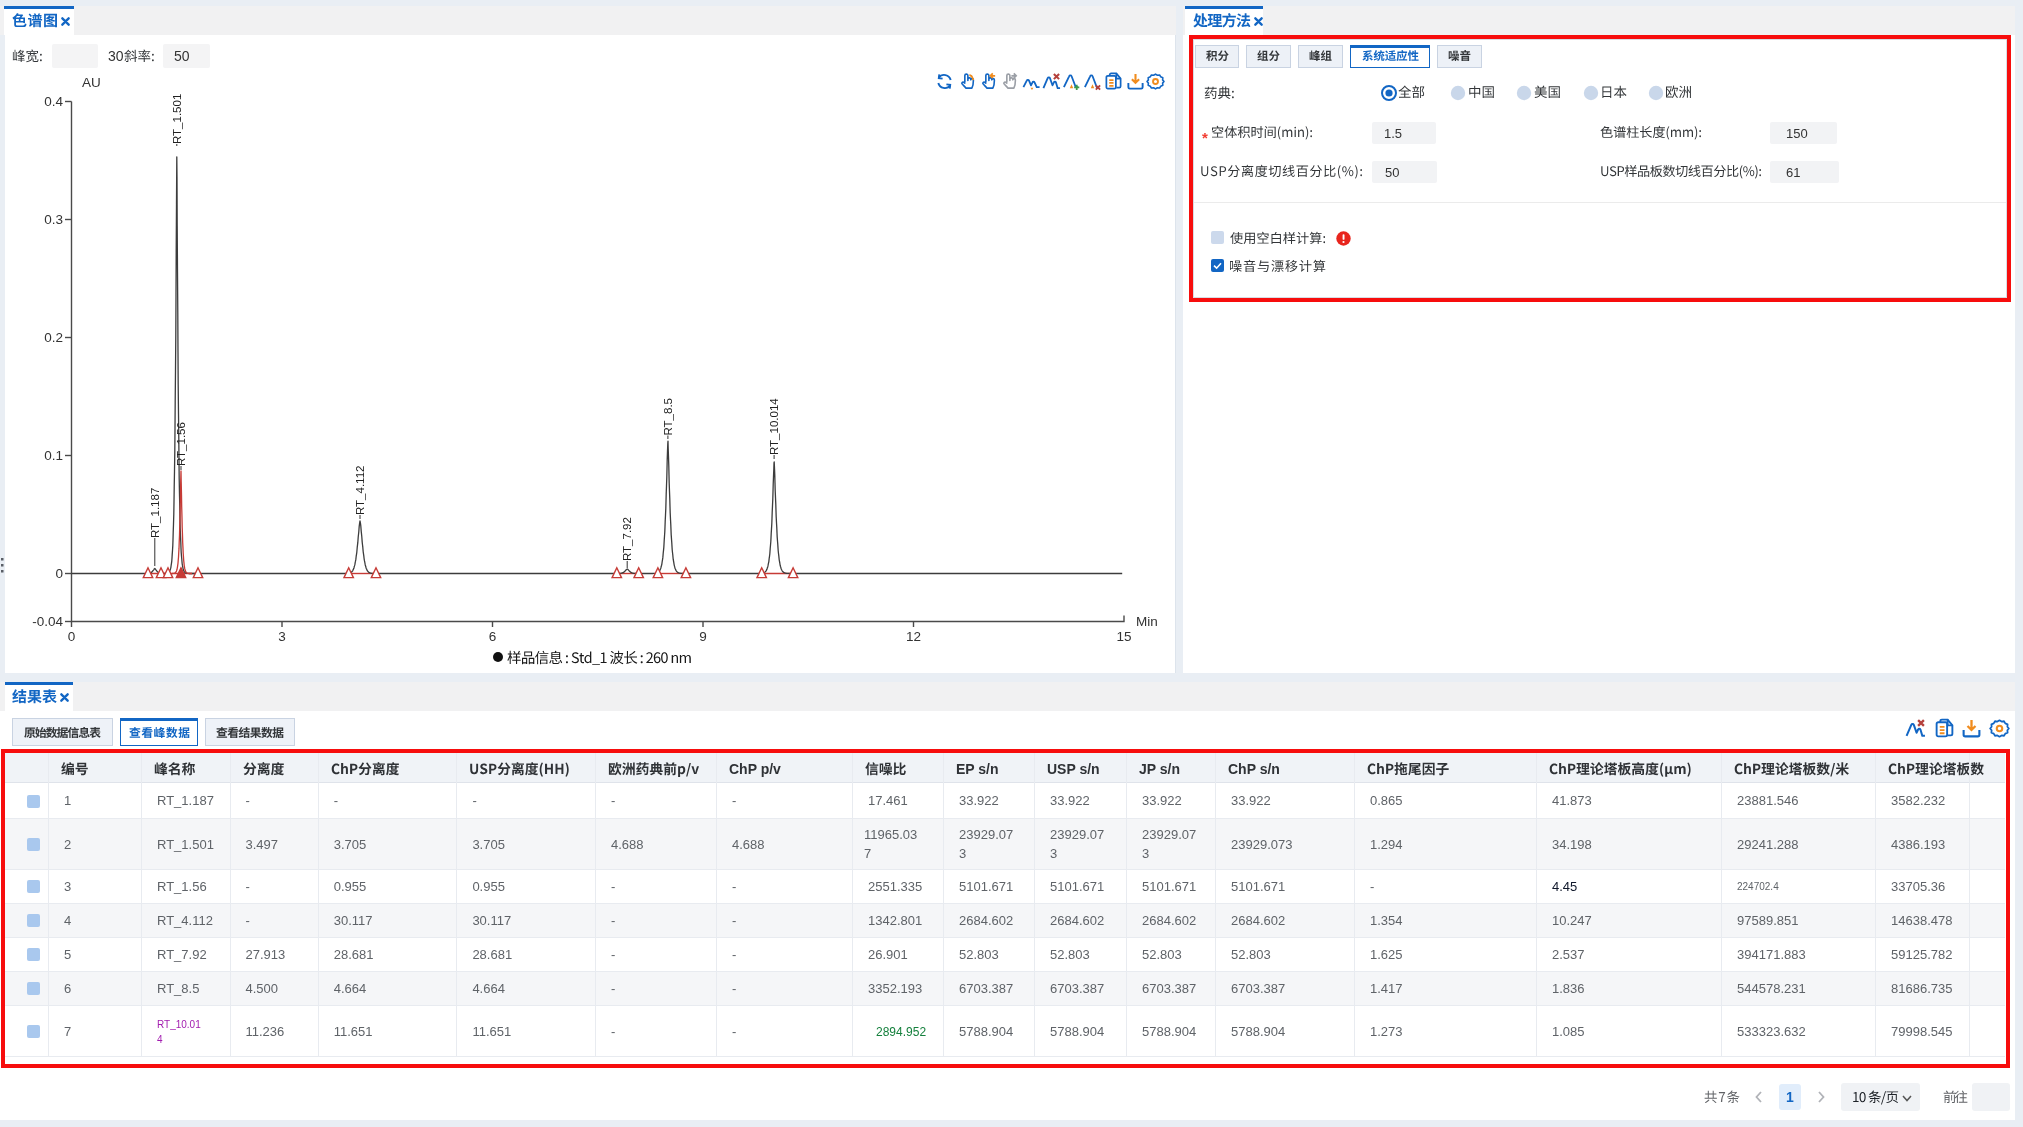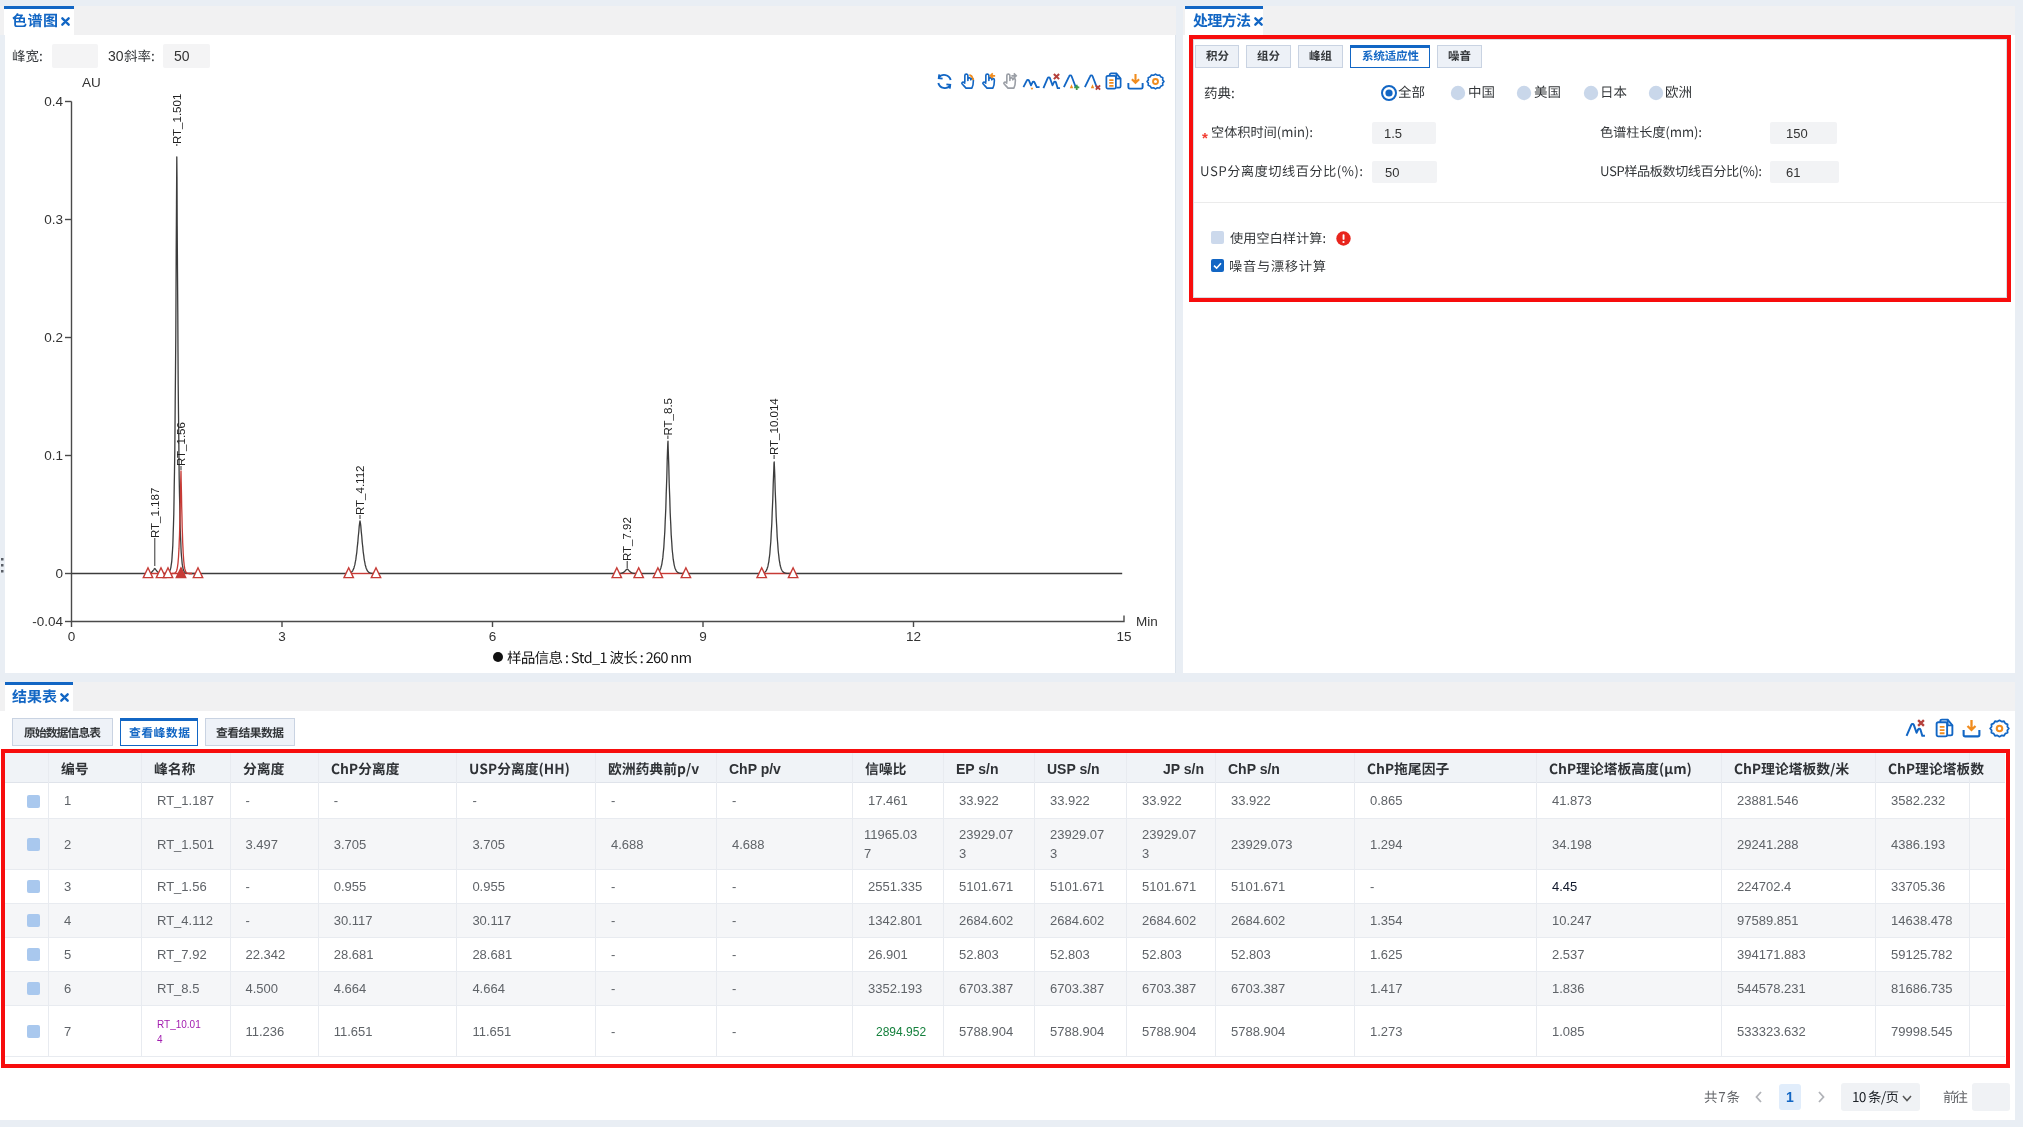--- a/index.html
+++ b/index.html
@@ -311,21 +311,21 @@
   </svg>
 <svg style="position:absolute;left:608px;top:758.5px;" width="93" height="19" viewBox="0 -15 93 19">
     <path d="M3.9 -4.9C3.5 -4.0 3.0 -3.2 2.5 -2.5V-7.2C3.0 -6.5 3.5 -5.7 3.9 -4.9ZM7.0 -10.8H0.9V0.7H6.9V0.5C7.2 0.7 7.5 1.1 7.6 1.3C8.8 0.2 9.5 -1.0 9.9 -2.3C10.5 -0.9 11.2 0.2 12.4 1.2C12.6 0.8 13.1 0.2 13.4 -0.1C11.8 -1.4 11.0 -2.9 10.5 -5.5C10.5 -5.9 10.5 -6.2 10.5 -6.5V-7.6H9.0V-6.5C9.0 -4.9 8.8 -2.3 6.9 -0.3V-0.8H2.5V-1.8C2.8 -1.5 3.1 -1.2 3.3 -1.0C3.9 -1.7 4.3 -2.5 4.8 -3.3C5.2 -2.6 5.5 -2.0 5.6 -1.4L7.1 -2.2C6.7 -3.0 6.2 -4.0 5.6 -5.0C6.1 -6.2 6.5 -7.4 6.8 -8.7L5.3 -8.9C5.1 -8.1 4.9 -7.3 4.6 -6.6C4.2 -7.3 3.7 -7.9 3.3 -8.6L2.5 -8.2V-9.3H7.0ZM8.2 -11.8C7.9 -9.7 7.4 -7.7 6.4 -6.5C6.8 -6.3 7.5 -5.9 7.8 -5.6C8.3 -6.3 8.7 -7.2 9.0 -8.2H11.7C11.5 -7.4 11.3 -6.5 11.1 -5.9L12.3 -5.5C12.8 -6.5 13.2 -8.1 13.5 -9.5L12.4 -9.8L12.2 -9.7H9.4C9.6 -10.3 9.7 -10.9 9.8 -11.5Z M14.7 -10.4C15.5 -10.0 16.5 -9.3 17.0 -8.9L18.0 -10.3C17.5 -10.7 16.4 -11.2 15.7 -11.6ZM14.2 -6.7C14.9 -6.3 16.0 -5.7 16.5 -5.3L17.5 -6.6C16.9 -7.0 15.8 -7.6 15.1 -7.9ZM14.4 0.2 15.9 1.1C16.5 -0.3 17.1 -1.9 17.6 -3.4L16.2 -4.2C15.7 -2.6 14.9 -0.8 14.4 0.2ZM18.1 -7.7C17.9 -6.5 17.6 -5.2 17.0 -4.4L18.3 -3.7C18.8 -4.6 19.1 -5.9 19.3 -7.0V-6.7C19.3 -4.3 19.1 -1.8 17.7 0.3C18.1 0.5 18.7 0.9 19.1 1.2C20.5 -0.8 20.8 -3.4 20.8 -5.9C21.1 -5.2 21.2 -4.5 21.3 -4.0L22.2 -4.4V0.8H23.7V-6.0C24.0 -5.3 24.3 -4.6 24.4 -4.1L25.1 -4.4V1.2H26.7V-11.4H25.1V-6.2C24.8 -6.7 24.6 -7.3 24.3 -7.7L23.7 -7.5V-11.1H22.2V-5.9C22.0 -6.4 21.8 -7.0 21.5 -7.4L20.8 -7.1V-11.4H19.3V-7.3Z M34.9 -4.3C35.4 -3.5 35.9 -2.3 36.1 -1.6L37.5 -2.2C37.4 -2.9 36.8 -4.0 36.3 -4.8ZM28.2 -0.6 28.5 0.9C30.0 0.7 31.9 0.3 33.7 0.0L33.6 -1.4C31.7 -1.1 29.6 -0.8 28.2 -0.6ZM35.2 -8.8C34.8 -7.4 34.1 -5.9 33.2 -5.0C33.6 -4.8 34.2 -4.4 34.5 -4.1C35.0 -4.6 35.4 -5.3 35.8 -6.0H38.8C38.7 -2.4 38.5 -0.9 38.2 -0.6C38.0 -0.4 37.9 -0.4 37.7 -0.4C37.4 -0.4 36.8 -0.4 36.2 -0.4C36.4 0.0 36.6 0.7 36.7 1.2C37.3 1.2 38.0 1.2 38.4 1.1C38.9 1.0 39.3 0.9 39.6 0.5C40.1 -0.1 40.2 -1.9 40.4 -6.7C40.4 -6.9 40.4 -7.4 40.4 -7.4H36.4C36.5 -7.7 36.7 -8.1 36.8 -8.5ZM28.4 -10.8V-9.4H31.3V-8.6H32.9V-9.4H36.0V-8.6H37.6V-9.4H40.7V-10.8H37.6V-11.7H36.0V-10.8H32.9V-11.7H31.3V-10.8ZM28.8 -1.5C29.2 -1.7 29.8 -1.8 33.4 -2.2C33.4 -2.6 33.5 -3.2 33.5 -3.6L30.9 -3.4C31.9 -4.3 32.9 -5.4 33.7 -6.5L32.4 -7.2C32.1 -6.8 31.8 -6.3 31.5 -5.9L30.2 -5.9C30.8 -6.6 31.4 -7.4 31.9 -8.2L30.4 -8.8C29.9 -7.7 29.1 -6.6 28.9 -6.3C28.6 -6.0 28.4 -5.8 28.1 -5.7C28.3 -5.3 28.5 -4.6 28.6 -4.3C28.8 -4.4 29.2 -4.5 30.4 -4.6C30.0 -4.1 29.6 -3.8 29.5 -3.6C29.0 -3.2 28.7 -2.9 28.4 -2.8C28.5 -2.5 28.7 -1.8 28.8 -1.5Z M43.2 -10.1V-3.5H41.8V-2.0H45.7C44.8 -1.2 43.2 -0.4 41.8 0.0C42.3 0.3 42.8 0.9 43.1 1.2C44.6 0.7 46.3 -0.2 47.4 -1.1L46.1 -2.0H50.2L49.2 -1.0C50.6 -0.4 52.1 0.6 53.0 1.2L54.5 0.1C53.6 -0.5 52.1 -1.3 50.8 -2.0H54.8V-3.5H53.5V-10.1H50.5V-11.8H48.9V-10.1H47.6V-11.8H46.1V-10.1ZM46.1 -3.5H44.8V-5.4H46.1ZM47.6 -3.5V-5.4H48.9V-3.5ZM50.5 -3.5V-5.4H51.8V-3.5ZM46.1 -6.9H44.8V-8.6H46.1ZM47.6 -6.9V-8.6H48.9V-6.9ZM50.5 -6.9V-8.6H51.8V-6.9Z M63.2 -7.1V-1.4H64.8V-7.1ZM66.0 -7.5V-0.6C66.0 -0.4 65.9 -0.4 65.7 -0.4C65.5 -0.3 64.8 -0.3 64.1 -0.4C64.3 0.1 64.6 0.7 64.7 1.2C65.7 1.2 66.4 1.2 66.9 0.9C67.5 0.6 67.6 0.2 67.6 -0.6V-7.5ZM64.8 -11.8C64.5 -11.1 64.1 -10.3 63.7 -9.7H59.8L60.6 -9.9C60.4 -10.5 59.8 -11.2 59.3 -11.7L57.7 -11.2C58.1 -10.7 58.5 -10.1 58.8 -9.7H55.8V-8.2H68.4V-9.7H65.6C65.9 -10.2 66.3 -10.7 66.6 -11.2ZM60.5 -3.8V-2.9H58.1V-3.8ZM60.5 -5.0H58.1V-5.8H60.5ZM56.6 -7.2V1.2H58.1V-1.6H60.5V-0.4C60.5 -0.2 60.4 -0.2 60.2 -0.2C60.1 -0.2 59.5 -0.2 59.0 -0.2C59.2 0.2 59.4 0.8 59.5 1.2C60.4 1.2 61.0 1.2 61.5 0.9C61.9 0.7 62.1 0.3 62.1 -0.4V-7.2Z M70.1 3.0H72.1V0.6L72.0 -0.6C72.6 -0.1 73.3 0.2 74.0 0.2C75.7 0.2 77.3 -1.3 77.3 -4.0C77.3 -6.4 76.1 -7.9 74.2 -7.9C73.4 -7.9 72.6 -7.5 71.9 -6.9H71.9L71.7 -7.7H70.1ZM73.5 -1.5C73.1 -1.5 72.6 -1.6 72.1 -2.1V-5.5C72.6 -6.0 73.1 -6.3 73.6 -6.3C74.7 -6.3 75.2 -5.4 75.2 -4.0C75.2 -2.3 74.4 -1.5 73.5 -1.5Z M78.1 2.5H79.4L82.9 -11.1H81.5Z M86.1 0.0H88.4L91.0 -7.7H89.0L87.9 -3.9C87.7 -3.1 87.5 -2.3 87.3 -1.5H87.2C87.0 -2.3 86.8 -3.1 86.6 -3.9L85.5 -7.7H83.4Z" fill="#2f3236"></path>
   </svg>
 <div style="position:absolute;left:729px;top:762px;font-size:14px;color:#2f3236;font-weight:700;white-space:nowrap;line-height:1;">ChP p/v</div>
 <svg style="position:absolute;left:865px;top:758.5px;" width="43" height="19" viewBox="0 -15 43 19">
     <path d="M5.3 -7.5V-6.2H12.2V-7.5ZM5.3 -5.5V-4.2H12.2V-5.5ZM5.1 -3.4V1.2H6.5V0.8H11.0V1.2H12.4V-3.4ZM6.5 -0.5V-2.1H11.0V-0.5ZM7.4 -11.2C7.7 -10.7 8.1 -10.1 8.3 -9.6H4.3V-8.2H13.3V-9.6H9.0L9.9 -9.9C9.6 -10.4 9.2 -11.2 8.8 -11.8ZM3.2 -11.7C2.6 -9.7 1.5 -7.7 0.3 -6.5C0.6 -6.1 1.0 -5.2 1.2 -4.9C1.5 -5.2 1.8 -5.7 2.2 -6.2V1.3H3.7V-8.8C4.1 -9.6 4.4 -10.4 4.7 -11.2Z M21.5 -10.1H24.0V-9.1H21.5ZM20.1 -11.2V-8.0H25.5V-11.2ZM20.1 -6.4H21.2V-5.4H20.1ZM24.3 -6.4H25.5V-5.4H24.3ZM14.7 -10.5V-1.0H16.0V-2.2H18.2V-10.5ZM16.0 -9.0H16.9V-3.8H16.0ZM18.6 -3.4V-2.1H21.2C20.3 -1.3 18.9 -0.6 17.6 -0.2C17.9 0.1 18.4 0.7 18.6 1.0C19.9 0.6 21.0 -0.1 22.0 -1.0V1.3H23.5V-1.0C24.3 -0.2 25.3 0.5 26.3 0.9C26.5 0.5 27.0 -0.0 27.3 -0.3C26.2 -0.7 25.0 -1.3 24.3 -2.1H27.0V-3.4H23.5V-4.2H26.8V-7.5H23.0V-4.3H22.5V-7.5H18.8V-4.2H22.0V-3.4Z M29.1 1.2C29.5 0.9 30.2 0.6 33.9 -0.7C33.8 -1.1 33.8 -1.9 33.8 -2.4L30.8 -1.4V-6.0H34.0V-7.6H30.8V-11.5H29.1V-1.5C29.1 -0.8 28.7 -0.4 28.4 -0.2C28.6 0.1 29.0 0.8 29.1 1.2ZM34.7 -11.6V-1.7C34.7 0.3 35.1 0.9 36.8 0.9C37.1 0.9 38.3 0.9 38.6 0.9C40.2 0.9 40.6 -0.2 40.8 -3.0C40.3 -3.1 39.6 -3.5 39.2 -3.8C39.1 -1.3 39.0 -0.7 38.4 -0.7C38.2 -0.7 37.2 -0.7 37.0 -0.7C36.5 -0.7 36.4 -0.8 36.4 -1.6V-4.8C37.9 -5.8 39.5 -7.0 40.8 -8.1L39.5 -9.6C38.7 -8.7 37.5 -7.6 36.4 -6.7V-11.6Z" fill="#2f3236"></path>
   </svg>
 <div style="position:absolute;left:956px;top:762px;font-size:14px;color:#2f3236;font-weight:700;white-space:nowrap;line-height:1;">EP s/n</div>
 <div style="position:absolute;left:1047px;top:762px;font-size:14px;color:#2f3236;font-weight:700;white-space:nowrap;line-height:1;">USP s/n</div>
-<div style="position:absolute;left:1139px;top:762px;font-size:14px;color:#2f3236;font-weight:700;white-space:nowrap;line-height:1;margin-left:24px;">JP s/n</div>
+<div style="position:absolute;left:1139px;top:762px;font-size:14px;color:#2f3236;font-weight:700;white-space:nowrap;line-height:1;">JP s/n</div>
 <div style="position:absolute;left:1228px;top:762px;font-size:14px;color:#2f3236;font-weight:700;white-space:nowrap;line-height:1;">ChP s/n</div>
 <svg style="position:absolute;left:1367px;top:758.5px;" width="84" height="19" viewBox="0 -15 84 19">
     <path d="M5.4 0.2C6.7 0.2 7.8 -0.3 8.7 -1.3L7.6 -2.6C7.1 -2.0 6.4 -1.6 5.5 -1.6C3.9 -1.6 2.8 -2.9 2.8 -5.1C2.8 -7.3 4.0 -8.7 5.5 -8.7C6.3 -8.7 6.9 -8.3 7.4 -7.8L8.5 -9.1C7.8 -9.8 6.8 -10.4 5.5 -10.4C2.9 -10.4 0.7 -8.4 0.7 -5.1C0.7 -1.7 2.8 0.2 5.4 0.2Z M10.1 0.0H12.2V-5.3C12.7 -5.9 13.2 -6.2 13.8 -6.2C14.5 -6.2 14.9 -5.8 14.9 -4.6V0.0H16.9V-4.8C16.9 -6.8 16.2 -7.9 14.5 -7.9C13.5 -7.9 12.7 -7.4 12.1 -6.8L12.2 -8.2V-11.0H10.1Z M19.1 0.0H21.2V-3.6H22.5C24.7 -3.6 26.5 -4.7 26.5 -7.0C26.5 -9.4 24.8 -10.2 22.5 -10.2H19.1ZM21.2 -5.2V-8.6H22.3C23.7 -8.6 24.5 -8.2 24.5 -7.0C24.5 -5.8 23.8 -5.2 22.4 -5.2Z M33.8 -11.7C33.4 -10.3 32.7 -8.9 31.8 -7.9V-9.1H30.7V-11.7H29.1V-9.1H27.6V-7.6H29.1V-5.0L27.4 -4.6L27.8 -3.0L29.1 -3.4V-0.7C29.1 -0.5 29.0 -0.5 28.9 -0.5C28.7 -0.5 28.2 -0.5 27.7 -0.5C27.9 -0.0 28.1 0.7 28.2 1.1C29.0 1.1 29.7 1.1 30.1 0.8C30.5 0.5 30.7 0.1 30.7 -0.7V-3.9L31.9 -4.3L31.9 -4.4L32.3 -3.2L33.2 -3.5V-1.0C33.2 0.6 33.7 1.1 35.5 1.1C35.9 1.1 37.9 1.1 38.3 1.1C39.8 1.1 40.2 0.6 40.4 -1.1C40.0 -1.2 39.4 -1.4 39.1 -1.7C39.0 -0.5 38.9 -0.3 38.2 -0.3C37.7 -0.3 36.0 -0.3 35.6 -0.3C34.8 -0.3 34.7 -0.4 34.7 -1.0V-4.1L35.7 -4.5V-1.2H37.1V-5.0L38.2 -5.4C38.2 -4.0 38.2 -3.3 38.2 -3.2C38.1 -3.0 38.1 -3.0 37.9 -3.0C37.8 -3.0 37.5 -3.0 37.3 -3.0C37.5 -2.6 37.6 -2.0 37.6 -1.6C38.1 -1.6 38.6 -1.6 38.9 -1.8C39.4 -1.9 39.6 -2.3 39.6 -2.9C39.6 -3.3 39.6 -4.8 39.6 -6.7L39.7 -6.9L38.6 -7.3L38.4 -7.1L38.3 -7.0L37.1 -6.6V-8.2H35.7V-6.1L34.7 -5.7V-7.1H33.3C33.6 -7.5 33.9 -8.0 34.2 -8.5H40.3V-10.0H34.9C35.1 -10.4 35.3 -10.9 35.4 -11.4ZM30.7 -5.5V-7.6H31.5L31.4 -7.5C31.8 -7.2 32.5 -6.7 32.8 -6.5L33.2 -7.0V-5.1L31.9 -4.6L31.7 -5.7Z M44.1 -9.7H51.6V-8.8H44.1ZM44.2 -2.2 44.4 -0.9 47.5 -1.3V-1.1C47.5 0.5 47.9 1.0 49.7 1.0C50.1 1.0 51.6 1.0 52.0 1.0C53.4 1.0 53.9 0.5 54.1 -1.2C53.6 -1.3 53.0 -1.5 52.6 -1.8C52.5 -0.7 52.4 -0.5 51.9 -0.5C51.5 -0.5 50.2 -0.5 49.9 -0.5C49.2 -0.5 49.1 -0.6 49.1 -1.2V-1.6L53.8 -2.3L53.6 -3.6L49.1 -2.9V-3.7L52.9 -4.3L52.7 -5.6L49.1 -5.1V-5.9C50.1 -6.1 51.1 -6.3 51.9 -6.6L50.9 -7.4H53.3V-11.1H42.5V-7.1C42.5 -4.9 42.4 -1.8 41.2 0.4C41.6 0.5 42.3 0.9 42.7 1.2C43.9 -1.1 44.1 -4.7 44.1 -7.1V-7.4H49.9C48.5 -7.0 46.4 -6.6 44.6 -6.4C44.7 -6.1 44.9 -5.6 45.0 -5.2C45.8 -5.3 46.7 -5.4 47.5 -5.6V-4.9L44.5 -4.4L44.8 -3.1L47.5 -3.5V-2.7Z M60.9 -9.3C60.9 -8.6 60.8 -8.0 60.8 -7.5H57.9V-6.0H60.6C60.3 -4.3 59.6 -3.1 57.7 -2.3C58.1 -2.0 58.6 -1.4 58.7 -1.0C60.3 -1.7 61.2 -2.7 61.7 -3.9C62.7 -3.0 63.7 -1.9 64.3 -1.2L65.4 -2.2C64.7 -3.1 63.4 -4.4 62.2 -5.4L62.3 -6.0H65.3V-7.5H62.4C62.4 -8.0 62.5 -8.6 62.5 -9.3ZM55.7 -11.3V1.2H57.2V0.6H66.0V1.2H67.6V-11.3ZM57.2 -0.7V-9.8H66.0V-0.7Z M74.6 -7.7V-5.7H69.1V-4.1H74.6V-0.8C74.6 -0.5 74.5 -0.5 74.2 -0.5C73.9 -0.4 72.8 -0.4 71.9 -0.5C72.1 -0.0 72.5 0.7 72.6 1.2C73.8 1.2 74.8 1.2 75.5 0.9C76.1 0.7 76.3 0.2 76.3 -0.7V-4.1H81.7V-5.7H76.3V-6.8C77.9 -7.7 79.6 -8.9 80.8 -10.0L79.5 -11.0L79.1 -10.9H70.5V-9.3H77.3C76.5 -8.7 75.5 -8.1 74.6 -7.7Z" fill="#2f3236"></path>
   </svg>
 <svg style="position:absolute;left:1549px;top:758.5px;" width="144" height="19" viewBox="0 -15 144 19">
     <path d="M5.4 0.2C6.7 0.2 7.8 -0.3 8.7 -1.3L7.6 -2.6C7.1 -2.0 6.4 -1.6 5.5 -1.6C3.9 -1.6 2.8 -2.9 2.8 -5.1C2.8 -7.3 4.0 -8.7 5.5 -8.7C6.3 -8.7 6.9 -8.3 7.4 -7.8L8.5 -9.1C7.8 -9.8 6.8 -10.4 5.5 -10.4C2.9 -10.4 0.7 -8.4 0.7 -5.1C0.7 -1.7 2.8 0.2 5.4 0.2Z M10.1 0.0H12.2V-5.3C12.7 -5.9 13.2 -6.2 13.8 -6.2C14.5 -6.2 14.9 -5.8 14.9 -4.6V0.0H16.9V-4.8C16.9 -6.8 16.2 -7.9 14.5 -7.9C13.5 -7.9 12.7 -7.4 12.1 -6.8L12.2 -8.2V-11.0H10.1Z M19.1 0.0H21.2V-3.6H22.5C24.7 -3.6 26.5 -4.7 26.5 -7.0C26.5 -9.4 24.8 -10.2 22.5 -10.2H19.1ZM21.2 -5.2V-8.6H22.3C23.7 -8.6 24.5 -8.2 24.5 -7.0C24.5 -5.8 23.8 -5.2 22.4 -5.2Z M34.2 -7.3H35.6V-6.1H34.2ZM37.0 -7.3H38.4V-6.1H37.0ZM34.2 -9.7H35.6V-8.6H34.2ZM37.0 -9.7H38.4V-8.6H37.0ZM31.6 -0.7V0.8H40.5V-0.7H37.1V-2.0H40.1V-3.5H37.1V-4.7H39.9V-11.1H32.7V-4.7H35.5V-3.5H32.6V-2.0H35.5V-0.7ZM27.4 -1.7 27.8 -0.0C29.1 -0.5 30.8 -1.0 32.3 -1.5L32.0 -3.1L30.7 -2.7V-5.4H31.9V-7.0H30.7V-9.4H32.2V-10.9H27.6V-9.4H29.1V-7.0H27.7V-5.4H29.1V-2.2Z M42.1 -10.5C42.9 -9.8 44.1 -8.8 44.6 -8.2L45.7 -9.4C45.1 -10.0 43.9 -11.0 43.1 -11.6ZM51.9 -6.0C51.0 -5.4 49.8 -4.7 48.6 -4.2V-6.5H47.6C48.5 -7.5 49.3 -8.5 50.0 -9.5C50.9 -7.9 52.2 -6.5 53.4 -5.5C53.7 -5.9 54.2 -6.5 54.6 -6.8C53.2 -7.8 51.7 -9.4 50.8 -11.0L51.0 -11.5L49.3 -11.8C48.6 -10.1 47.2 -8.1 45.1 -6.7C45.5 -6.4 46.0 -5.8 46.2 -5.4C46.5 -5.6 46.7 -5.8 47.0 -6.0V-1.3C47.0 0.3 47.5 0.8 49.3 0.8C49.7 0.8 51.4 0.8 51.8 0.8C53.4 0.8 53.9 0.2 54.1 -1.9C53.6 -2.0 53.0 -2.3 52.6 -2.6C52.5 -0.9 52.4 -0.6 51.7 -0.6C51.3 -0.6 49.8 -0.6 49.5 -0.6C48.8 -0.6 48.6 -0.7 48.6 -1.3V-2.5C50.0 -3.1 51.7 -3.9 53.0 -4.6ZM41.3 -7.5V-5.9H43.2V-1.5C43.2 -0.8 42.9 -0.3 42.6 0.0C42.8 0.2 43.3 0.8 43.4 1.1C43.6 0.8 44.1 0.4 46.5 -1.6C46.3 -1.9 46.1 -2.6 46.0 -3.0L44.8 -2.1V-7.5Z M64.7 -11.6V-10.6H62.4V-11.6H60.9V-10.6H59.2V-9.1H60.9V-7.9H62.4V-9.1H64.7V-7.9H66.2V-9.1H68.0V-10.6H66.2V-11.6ZM63.2 -8.7C62.2 -7.5 60.4 -6.2 58.6 -5.5C58.9 -5.2 59.4 -4.5 59.7 -4.2C60.2 -4.5 60.7 -4.8 61.2 -5.1V-4.1H65.8V-5.2C66.2 -4.9 66.7 -4.7 67.1 -4.4C67.3 -4.8 67.9 -5.4 68.2 -5.7C66.9 -6.2 65.3 -7.1 64.3 -7.8L64.6 -8.1ZM61.8 -5.5C62.4 -5.9 63.0 -6.3 63.5 -6.8C64.0 -6.4 64.7 -5.9 65.3 -5.5ZM60.3 -3.5V1.2H61.9V0.7H65.3V1.2H66.9V-3.5ZM61.9 -0.7V-2.1H65.3V-0.7ZM55.1 -2.1 55.6 -0.4C56.8 -0.9 58.3 -1.5 59.7 -2.1L59.4 -3.6L58.1 -3.1V-6.9H59.4V-8.4H58.1V-11.6H56.6V-8.4H55.3V-6.9H56.6V-2.6Z M70.8 -11.7V-9.1H69.1V-7.6H70.7C70.3 -5.9 69.6 -3.9 68.8 -2.9C69.0 -2.5 69.4 -1.7 69.5 -1.3C70.0 -2.0 70.4 -3.1 70.8 -4.4V1.2H72.4V-5.3C72.6 -4.7 72.9 -4.1 73.0 -3.6L74.0 -4.9C73.8 -5.3 72.7 -6.9 72.4 -7.4V-7.6H73.8V-9.1H72.4V-11.7ZM75.9 -6.4C76.3 -4.8 76.7 -3.3 77.4 -2.1C76.7 -1.2 75.8 -0.6 74.8 -0.1C75.6 -2.1 75.8 -4.5 75.9 -6.4ZM80.5 -11.6C79.0 -11.1 76.5 -10.8 74.3 -10.7V-7.4C74.3 -5.1 74.2 -1.9 72.6 0.4C73.0 0.5 73.7 1.0 74.0 1.3C74.3 0.9 74.5 0.4 74.7 -0.1C75.1 0.2 75.5 0.8 75.7 1.2C76.7 0.7 77.6 0.1 78.4 -0.7C79.1 0.1 79.9 0.8 80.9 1.3C81.1 0.8 81.6 0.2 82.0 -0.1C81.0 -0.6 80.1 -1.2 79.4 -2.0C80.4 -3.5 81.0 -5.3 81.3 -7.7L80.3 -7.9L80.0 -7.9H75.9V-9.3C77.9 -9.4 80.1 -9.7 81.6 -10.3ZM79.5 -6.4C79.3 -5.3 78.9 -4.4 78.4 -3.5C78.0 -4.4 77.6 -5.4 77.4 -6.4Z M86.5 -7.4H91.9V-6.7H86.5ZM84.9 -8.5V-5.5H93.6V-8.5ZM88.0 -11.4 88.4 -10.4H83.0V-9.0H95.3V-10.4H90.3L89.8 -11.8ZM86.1 -3.1V0.5H87.6V-0.0H91.6C91.8 0.3 92.0 0.8 92.0 1.1C93.0 1.1 93.8 1.1 94.3 1.0C94.8 0.7 95.0 0.4 95.0 -0.3V-5.0H83.4V1.2H85.0V-3.6H93.3V-0.3C93.3 -0.1 93.2 -0.1 93.0 -0.1H92.1V-3.1ZM87.6 -2.0H90.7V-1.2H87.6Z M101.4 -8.7V-7.8H99.6V-6.5H101.4V-4.3H107.1V-6.5H109.1V-7.8H107.1V-8.7H105.5V-7.8H103.0V-8.7ZM105.5 -6.5V-5.5H103.0V-6.5ZM105.9 -2.5C105.4 -2.0 104.8 -1.6 104.1 -1.3C103.4 -1.6 102.8 -2.0 102.3 -2.5ZM99.6 -3.7V-2.5H101.2L100.6 -2.2C101.1 -1.7 101.6 -1.1 102.3 -0.7C101.2 -0.5 100.1 -0.3 99.0 -0.2C99.2 0.1 99.5 0.7 99.6 1.1C101.2 1.0 102.7 0.7 104.0 0.2C105.3 0.7 106.8 1.1 108.5 1.2C108.7 0.8 109.2 0.1 109.5 -0.2C108.2 -0.3 107.1 -0.5 106.0 -0.7C107.0 -1.4 107.9 -2.2 108.5 -3.3L107.4 -3.8L107.1 -3.7ZM102.5 -11.5C102.6 -11.2 102.7 -10.8 102.8 -10.5H97.6V-6.8C97.6 -4.7 97.5 -1.6 96.4 0.5C96.8 0.6 97.6 1.0 97.9 1.2C99.1 -1.0 99.3 -4.5 99.3 -6.8V-9.0H109.3V-10.5H104.7C104.5 -11.0 104.4 -11.4 104.2 -11.8Z M113.1 2.8 114.4 2.2C113.2 0.2 112.7 -2.1 112.7 -4.3C112.7 -6.6 113.2 -8.9 114.4 -11.0L113.1 -11.5C111.8 -9.4 111.1 -7.1 111.1 -4.3C111.1 -1.6 111.8 0.7 113.1 2.8Z M116.2 2.8H118.3C118.1 1.7 118.1 0.9 118.1 -0.3C118.4 0.0 118.8 0.1 119.2 0.1C119.9 0.1 120.6 -0.3 121.0 -1.2H121.0C121.2 -0.2 121.8 0.2 122.9 0.2C123.5 0.2 123.8 0.1 124.1 -0.1L123.9 -1.6C123.7 -1.5 123.5 -1.5 123.4 -1.5C123.0 -1.5 122.7 -1.6 122.7 -2.1C122.7 -3.6 122.8 -5.8 122.8 -7.7H120.8V-2.7C120.3 -1.8 119.9 -1.5 119.3 -1.5C118.5 -1.5 118.2 -2.0 118.2 -3.2V-7.7H116.2Z M125.4 0.0H127.4V-5.3C127.9 -5.9 128.4 -6.2 128.9 -6.2C129.6 -6.2 130.0 -5.8 130.0 -4.6V0.0H132.0V-5.3C132.5 -5.9 133.0 -6.2 133.5 -6.2C134.2 -6.2 134.5 -5.8 134.5 -4.6V0.0H136.6V-4.8C136.6 -6.8 135.8 -7.9 134.2 -7.9C133.2 -7.9 132.4 -7.3 131.7 -6.6C131.3 -7.4 130.7 -7.9 129.6 -7.9C128.6 -7.9 127.9 -7.4 127.2 -6.7H127.2L127.0 -7.7H125.4Z M139.5 2.8C140.9 0.7 141.6 -1.6 141.6 -4.3C141.6 -7.1 140.9 -9.4 139.5 -11.5L138.3 -11.0C139.4 -8.9 140.0 -6.6 140.0 -4.3C140.0 -2.1 139.4 0.2 138.3 2.2Z" fill="#2f3236"></path>
   </svg>
 <svg style="position:absolute;left:1734px;top:758.5px;" width="117" height="19" viewBox="0 -15 117 19">
     <path d="M5.4 0.2C6.7 0.2 7.8 -0.3 8.7 -1.3L7.6 -2.6C7.1 -2.0 6.4 -1.6 5.5 -1.6C3.9 -1.6 2.8 -2.9 2.8 -5.1C2.8 -7.3 4.0 -8.7 5.5 -8.7C6.3 -8.7 6.9 -8.3 7.4 -7.8L8.5 -9.1C7.8 -9.8 6.8 -10.4 5.5 -10.4C2.9 -10.4 0.7 -8.4 0.7 -5.1C0.7 -1.7 2.8 0.2 5.4 0.2Z M10.1 0.0H12.2V-5.3C12.7 -5.9 13.2 -6.2 13.8 -6.2C14.5 -6.2 14.9 -5.8 14.9 -4.6V0.0H16.9V-4.8C16.9 -6.8 16.2 -7.9 14.5 -7.9C13.5 -7.9 12.7 -7.4 12.1 -6.8L12.2 -8.2V-11.0H10.1Z M19.1 0.0H21.2V-3.6H22.5C24.7 -3.6 26.5 -4.7 26.5 -7.0C26.5 -9.4 24.8 -10.2 22.5 -10.2H19.1ZM21.2 -5.2V-8.6H22.3C23.7 -8.6 24.5 -8.2 24.5 -7.0C24.5 -5.8 23.8 -5.2 22.4 -5.2Z M34.2 -7.3H35.6V-6.1H34.2ZM37.0 -7.3H38.4V-6.1H37.0ZM34.2 -9.7H35.6V-8.6H34.2ZM37.0 -9.7H38.4V-8.6H37.0ZM31.6 -0.7V0.8H40.5V-0.7H37.1V-2.0H40.1V-3.5H37.1V-4.7H39.9V-11.1H32.7V-4.7H35.5V-3.5H32.6V-2.0H35.5V-0.7ZM27.4 -1.7 27.8 -0.0C29.1 -0.5 30.8 -1.0 32.3 -1.5L32.0 -3.1L30.7 -2.7V-5.4H31.9V-7.0H30.7V-9.4H32.2V-10.9H27.6V-9.4H29.1V-7.0H27.7V-5.4H29.1V-2.2Z M42.1 -10.5C42.9 -9.8 44.1 -8.8 44.6 -8.2L45.7 -9.4C45.1 -10.0 43.9 -11.0 43.1 -11.6ZM51.9 -6.0C51.0 -5.4 49.8 -4.7 48.6 -4.2V-6.5H47.6C48.5 -7.5 49.3 -8.5 50.0 -9.5C50.9 -7.9 52.2 -6.5 53.4 -5.5C53.7 -5.9 54.2 -6.5 54.6 -6.8C53.2 -7.8 51.7 -9.4 50.8 -11.0L51.0 -11.5L49.3 -11.8C48.6 -10.1 47.2 -8.1 45.1 -6.7C45.5 -6.4 46.0 -5.8 46.2 -5.4C46.5 -5.6 46.7 -5.8 47.0 -6.0V-1.3C47.0 0.3 47.5 0.8 49.3 0.8C49.7 0.8 51.4 0.8 51.8 0.8C53.4 0.8 53.9 0.2 54.1 -1.9C53.6 -2.0 53.0 -2.3 52.6 -2.6C52.5 -0.9 52.4 -0.6 51.7 -0.6C51.3 -0.6 49.8 -0.6 49.5 -0.6C48.8 -0.6 48.6 -0.7 48.6 -1.3V-2.5C50.0 -3.1 51.7 -3.9 53.0 -4.6ZM41.3 -7.5V-5.9H43.2V-1.5C43.2 -0.8 42.9 -0.3 42.6 0.0C42.8 0.2 43.3 0.8 43.4 1.1C43.6 0.8 44.1 0.4 46.5 -1.6C46.3 -1.9 46.1 -2.6 46.0 -3.0L44.8 -2.1V-7.5Z M64.7 -11.6V-10.6H62.4V-11.6H60.9V-10.6H59.2V-9.1H60.9V-7.9H62.4V-9.1H64.7V-7.9H66.2V-9.1H68.0V-10.6H66.2V-11.6ZM63.2 -8.7C62.2 -7.5 60.4 -6.2 58.6 -5.5C58.9 -5.2 59.4 -4.5 59.7 -4.2C60.2 -4.5 60.7 -4.8 61.2 -5.1V-4.1H65.8V-5.2C66.2 -4.9 66.7 -4.7 67.1 -4.4C67.3 -4.8 67.9 -5.4 68.2 -5.7C66.9 -6.2 65.3 -7.1 64.3 -7.8L64.6 -8.1ZM61.8 -5.5C62.4 -5.9 63.0 -6.3 63.5 -6.8C64.0 -6.4 64.7 -5.9 65.3 -5.5ZM60.3 -3.5V1.2H61.9V0.7H65.3V1.2H66.9V-3.5ZM61.9 -0.7V-2.1H65.3V-0.7ZM55.1 -2.1 55.6 -0.4C56.8 -0.9 58.3 -1.5 59.7 -2.1L59.4 -3.6L58.1 -3.1V-6.9H59.4V-8.4H58.1V-11.6H56.6V-8.4H55.3V-6.9H56.6V-2.6Z M70.8 -11.7V-9.1H69.1V-7.6H70.7C70.3 -5.9 69.6 -3.9 68.8 -2.9C69.0 -2.5 69.4 -1.7 69.5 -1.3C70.0 -2.0 70.4 -3.1 70.8 -4.4V1.2H72.4V-5.3C72.6 -4.7 72.9 -4.1 73.0 -3.6L74.0 -4.9C73.8 -5.3 72.7 -6.9 72.4 -7.4V-7.6H73.8V-9.1H72.4V-11.7ZM75.9 -6.4C76.3 -4.8 76.7 -3.3 77.4 -2.1C76.7 -1.2 75.8 -0.6 74.8 -0.1C75.6 -2.1 75.8 -4.5 75.9 -6.4ZM80.5 -11.6C79.0 -11.1 76.5 -10.8 74.3 -10.7V-7.4C74.3 -5.1 74.2 -1.9 72.6 0.4C73.0 0.5 73.7 1.0 74.0 1.3C74.3 0.9 74.5 0.4 74.7 -0.1C75.1 0.2 75.5 0.8 75.7 1.2C76.7 0.7 77.6 0.1 78.4 -0.7C79.1 0.1 79.9 0.8 80.9 1.3C81.1 0.8 81.6 0.2 82.0 -0.1C81.0 -0.6 80.1 -1.2 79.4 -2.0C80.4 -3.5 81.0 -5.3 81.3 -7.7L80.3 -7.9L80.0 -7.9H75.9V-9.3C77.9 -9.4 80.1 -9.7 81.6 -10.3ZM79.5 -6.4C79.3 -5.3 78.9 -4.4 78.4 -3.5C78.0 -4.4 77.6 -5.4 77.4 -6.4Z M88.1 -11.6C87.9 -11.0 87.5 -10.3 87.2 -9.8L88.3 -9.3C88.6 -9.8 89.1 -10.4 89.5 -11.0ZM87.5 -3.3C87.2 -2.8 86.9 -2.4 86.5 -2.0L85.4 -2.6L85.8 -3.3ZM83.4 -2.0C84.0 -1.8 84.7 -1.4 85.4 -1.1C84.6 -0.6 83.7 -0.3 82.6 -0.0C82.9 0.2 83.2 0.8 83.4 1.2C84.6 0.9 85.8 0.4 86.7 -0.3C87.1 -0.1 87.5 0.2 87.7 0.4L88.7 -0.7C88.4 -0.9 88.1 -1.1 87.7 -1.3C88.4 -2.1 89.0 -3.1 89.3 -4.3L88.4 -4.7L88.2 -4.6H86.4L86.7 -5.2L85.2 -5.4C85.1 -5.2 85.0 -4.9 84.9 -4.6H83.1V-3.3H84.2C83.9 -2.8 83.6 -2.4 83.4 -2.0ZM83.2 -11.0C83.5 -10.5 83.9 -9.7 84.0 -9.3H82.9V-8.0H84.9C84.3 -7.3 83.4 -6.7 82.6 -6.4C82.9 -6.1 83.3 -5.5 83.4 -5.1C84.1 -5.5 84.9 -6.1 85.5 -6.7V-5.5H87.0V-7.0C87.6 -6.6 88.1 -6.1 88.4 -5.8L89.3 -7.0C89.0 -7.2 88.3 -7.6 87.6 -8.0H89.7V-9.3H87.0V-11.7H85.5V-9.3H84.1L85.2 -9.8C85.1 -10.3 84.8 -11.0 84.4 -11.5ZM90.7 -11.7C90.4 -9.2 89.8 -6.8 88.7 -5.4C89.0 -5.2 89.7 -4.6 89.9 -4.4C90.2 -4.7 90.4 -5.1 90.6 -5.6C90.9 -4.6 91.2 -3.6 91.6 -2.7C90.9 -1.5 89.9 -0.7 88.5 -0.0C88.8 0.3 89.2 1.0 89.3 1.3C90.6 0.6 91.6 -0.2 92.4 -1.2C93.0 -0.3 93.8 0.5 94.8 1.1C95.0 0.7 95.5 0.1 95.8 -0.2C94.8 -0.8 94.0 -1.6 93.3 -2.7C94.0 -4.1 94.4 -5.7 94.7 -7.6H95.5V-9.2H91.8C92.0 -9.9 92.1 -10.7 92.3 -11.5ZM93.1 -7.6C93.0 -6.5 92.8 -5.4 92.4 -4.5C92.1 -5.5 91.8 -6.5 91.6 -7.6Z M96.3 2.5H97.6L101.1 -11.1H99.7Z M112.2 -11.1C111.8 -10.0 111.0 -8.6 110.4 -7.7L111.8 -7.0C112.5 -7.9 113.4 -9.2 114.1 -10.4ZM102.8 -10.4C103.5 -9.4 104.2 -8.0 104.5 -7.2L106.1 -7.9C105.8 -8.8 105.0 -10.1 104.3 -11.1ZM107.4 -11.7V-6.6H102.1V-4.9H106.3C105.2 -3.2 103.4 -1.5 101.8 -0.6C102.1 -0.3 102.7 0.4 103.0 0.8C104.6 -0.3 106.2 -1.9 107.4 -3.8V1.2H109.2V-3.8C110.5 -2.0 112.1 -0.3 113.7 0.7C114.0 0.3 114.5 -0.4 114.9 -0.7C113.3 -1.6 111.5 -3.2 110.4 -4.9H114.5V-6.6H109.2V-11.7Z" fill="#2f3236"></path>
   </svg>
@@ -378,21 +378,21 @@
 <div style="position:absolute;left:472.4px;top:869.5px;width:108.60000000000002px;height:34.299999999999955px;font-size:13px;color:#5f6368;display:flex;align-items:center;line-height:1.5;white-space:nowrap">0.955</div>
 <div style="position:absolute;left:611px;top:869.5px;width:91px;height:34.299999999999955px;font-size:13px;color:#5f6368;display:flex;align-items:center;line-height:1.5;white-space:nowrap">-</div>
 <div style="position:absolute;left:732px;top:869.5px;width:106px;height:34.299999999999955px;font-size:13px;color:#5f6368;display:flex;align-items:center;line-height:1.5;white-space:nowrap">-</div>
 <div style="position:absolute;left:868px;top:869.5px;width:61px;height:34.299999999999955px;font-size:13px;color:#5f6368;display:flex;align-items:center;line-height:1.5;white-space:nowrap">2551.335</div>
 <div style="position:absolute;left:959px;top:869.5px;width:61px;height:34.299999999999955px;font-size:13px;color:#5f6368;display:flex;align-items:center;line-height:1.5;white-space:nowrap">5101.671</div>
 <div style="position:absolute;left:1050px;top:869.5px;width:62px;height:34.299999999999955px;font-size:13px;color:#5f6368;display:flex;align-items:center;line-height:1.5;white-space:nowrap">5101.671</div>
 <div style="position:absolute;left:1142px;top:869.5px;width:59px;height:34.299999999999955px;font-size:13px;color:#5f6368;display:flex;align-items:center;line-height:1.5;white-space:nowrap">5101.671</div>
 <div style="position:absolute;left:1231px;top:869.5px;width:109px;height:34.299999999999955px;font-size:13px;color:#5f6368;display:flex;align-items:center;line-height:1.5;white-space:nowrap">5101.671</div>
 <div style="position:absolute;left:1370px;top:869.5px;width:152px;height:34.299999999999955px;font-size:13px;color:#5f6368;display:flex;align-items:center;line-height:1.5;white-space:nowrap">-</div>
 <div style="position:absolute;left:1552px;top:869.5px;width:155px;height:34.299999999999955px;font-size:13px;color:#0f172a;display:flex;align-items:center;line-height:1.5;white-space:nowrap">4.45</div>
-<div style="position:absolute;left:1737px;top:869.5px;width:124px;height:34.299999999999955px;font-size:13px;color:#5f6368;display:flex;align-items:center;line-height:1.5;white-space:nowrap">224702.4</div>
+<div style="position:absolute;left:1737px;top:869.5px;width:124px;height:34.299999999999955px;font-size:10px;color:#5f6368;display:flex;align-items:center;line-height:1.5;white-space:nowrap">224702.4</div>
 <div style="position:absolute;left:1891px;top:869.5px;width:64px;height:34.299999999999955px;font-size:13px;color:#5f6368;display:flex;align-items:center;line-height:1.5;white-space:nowrap">33705.36</div>
 <div style="position:absolute;left:5px;top:903.8px;width:2000px;height:33.80000000000007px;background:#f5f6f8"></div>
 <div style="position:absolute;left:5px;top:936.6px;width:2000px;height:1px;background:#e8ebf0"></div>
 <div style="position:absolute;left:27px;top:914.2px;width:13px;height:13px;background:#a9c8ee;border-radius:2px"></div>
 <div style="position:absolute;left:64px;top:903.8px;width:63px;height:33.80000000000007px;font-size:13px;color:#5f6368;display:flex;align-items:center;line-height:1.5;white-space:nowrap">4</div>
 <div style="position:absolute;left:157px;top:903.8px;width:58.5px;height:33.80000000000007px;font-size:13px;color:#5f6368;display:flex;align-items:center;line-height:1.5;white-space:nowrap">RT_4.112</div>
 <div style="position:absolute;left:245.5px;top:903.8px;width:58.19999999999999px;height:33.80000000000007px;font-size:13px;color:#5f6368;display:flex;align-items:center;line-height:1.5;white-space:nowrap">-</div>
 <div style="position:absolute;left:333.7px;top:903.8px;width:108.69999999999999px;height:33.80000000000007px;font-size:13px;color:#5f6368;display:flex;align-items:center;line-height:1.5;white-space:nowrap">30.117</div>
 <div style="position:absolute;left:472.4px;top:903.8px;width:108.60000000000002px;height:33.80000000000007px;font-size:13px;color:#5f6368;display:flex;align-items:center;line-height:1.5;white-space:nowrap">30.117</div>
 <div style="position:absolute;left:611px;top:903.8px;width:91px;height:33.80000000000007px;font-size:13px;color:#5f6368;display:flex;align-items:center;line-height:1.5;white-space:nowrap">-</div>
@@ -403,21 +403,21 @@
 <div style="position:absolute;left:1142px;top:903.8px;width:59px;height:33.80000000000007px;font-size:13px;color:#5f6368;display:flex;align-items:center;line-height:1.5;white-space:nowrap">2684.602</div>
 <div style="position:absolute;left:1231px;top:903.8px;width:109px;height:33.80000000000007px;font-size:13px;color:#5f6368;display:flex;align-items:center;line-height:1.5;white-space:nowrap">2684.602</div>
 <div style="position:absolute;left:1370px;top:903.8px;width:152px;height:33.80000000000007px;font-size:13px;color:#5f6368;display:flex;align-items:center;line-height:1.5;white-space:nowrap">1.354</div>
 <div style="position:absolute;left:1552px;top:903.8px;width:155px;height:33.80000000000007px;font-size:13px;color:#5f6368;display:flex;align-items:center;line-height:1.5;white-space:nowrap">10.247</div>
 <div style="position:absolute;left:1737px;top:903.8px;width:124px;height:33.80000000000007px;font-size:13px;color:#5f6368;display:flex;align-items:center;line-height:1.5;white-space:nowrap">97589.851</div>
 <div style="position:absolute;left:1891px;top:903.8px;width:64px;height:33.80000000000007px;font-size:13px;color:#5f6368;display:flex;align-items:center;line-height:1.5;white-space:nowrap">14638.478</div>
 <div style="position:absolute;left:5px;top:970.9px;width:2000px;height:1px;background:#e8ebf0"></div>
 <div style="position:absolute;left:27px;top:948.25px;width:13px;height:13px;background:#a9c8ee;border-radius:2px"></div>
 <div style="position:absolute;left:64px;top:937.6px;width:63px;height:34.299999999999955px;font-size:13px;color:#5f6368;display:flex;align-items:center;line-height:1.5;white-space:nowrap">5</div>
 <div style="position:absolute;left:157px;top:937.6px;width:58.5px;height:34.299999999999955px;font-size:13px;color:#5f6368;display:flex;align-items:center;line-height:1.5;white-space:nowrap">RT_7.92</div>
-<div style="position:absolute;left:245.5px;top:937.6px;width:58.19999999999999px;height:34.299999999999955px;font-size:13px;color:#5f6368;display:flex;align-items:center;line-height:1.5;white-space:nowrap">22.342</div>
+<div style="position:absolute;left:245.5px;top:937.6px;width:58.19999999999999px;height:34.299999999999955px;font-size:13px;color:#5f6368;display:flex;align-items:center;line-height:1.5;white-space:nowrap">27.913</div>
 <div style="position:absolute;left:333.7px;top:937.6px;width:108.69999999999999px;height:34.299999999999955px;font-size:13px;color:#5f6368;display:flex;align-items:center;line-height:1.5;white-space:nowrap">28.681</div>
 <div style="position:absolute;left:472.4px;top:937.6px;width:108.60000000000002px;height:34.299999999999955px;font-size:13px;color:#5f6368;display:flex;align-items:center;line-height:1.5;white-space:nowrap">28.681</div>
 <div style="position:absolute;left:611px;top:937.6px;width:91px;height:34.299999999999955px;font-size:13px;color:#5f6368;display:flex;align-items:center;line-height:1.5;white-space:nowrap">-</div>
 <div style="position:absolute;left:732px;top:937.6px;width:106px;height:34.299999999999955px;font-size:13px;color:#5f6368;display:flex;align-items:center;line-height:1.5;white-space:nowrap">-</div>
 <div style="position:absolute;left:868px;top:937.6px;width:61px;height:34.299999999999955px;font-size:13px;color:#5f6368;display:flex;align-items:center;line-height:1.5;white-space:nowrap">26.901</div>
 <div style="position:absolute;left:959px;top:937.6px;width:61px;height:34.299999999999955px;font-size:13px;color:#5f6368;display:flex;align-items:center;line-height:1.5;white-space:nowrap">52.803</div>
 <div style="position:absolute;left:1050px;top:937.6px;width:62px;height:34.299999999999955px;font-size:13px;color:#5f6368;display:flex;align-items:center;line-height:1.5;white-space:nowrap">52.803</div>
 <div style="position:absolute;left:1142px;top:937.6px;width:59px;height:34.299999999999955px;font-size:13px;color:#5f6368;display:flex;align-items:center;line-height:1.5;white-space:nowrap">52.803</div>
 <div style="position:absolute;left:1231px;top:937.6px;width:109px;height:34.299999999999955px;font-size:13px;color:#5f6368;display:flex;align-items:center;line-height:1.5;white-space:nowrap">52.803</div>
 <div style="position:absolute;left:1370px;top:937.6px;width:152px;height:34.299999999999955px;font-size:13px;color:#5f6368;display:flex;align-items:center;line-height:1.5;white-space:nowrap">1.625</div>

